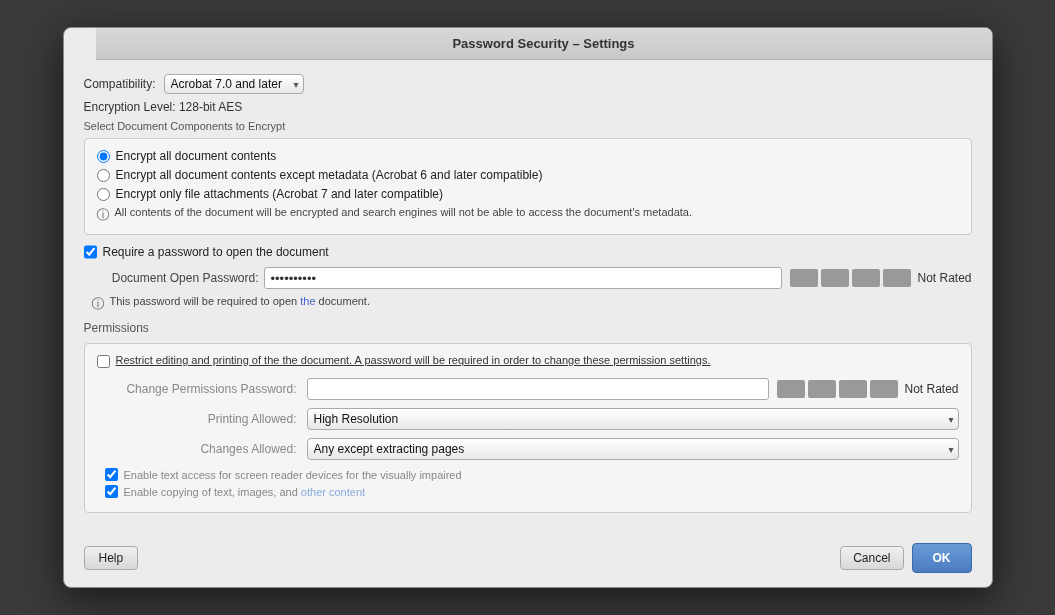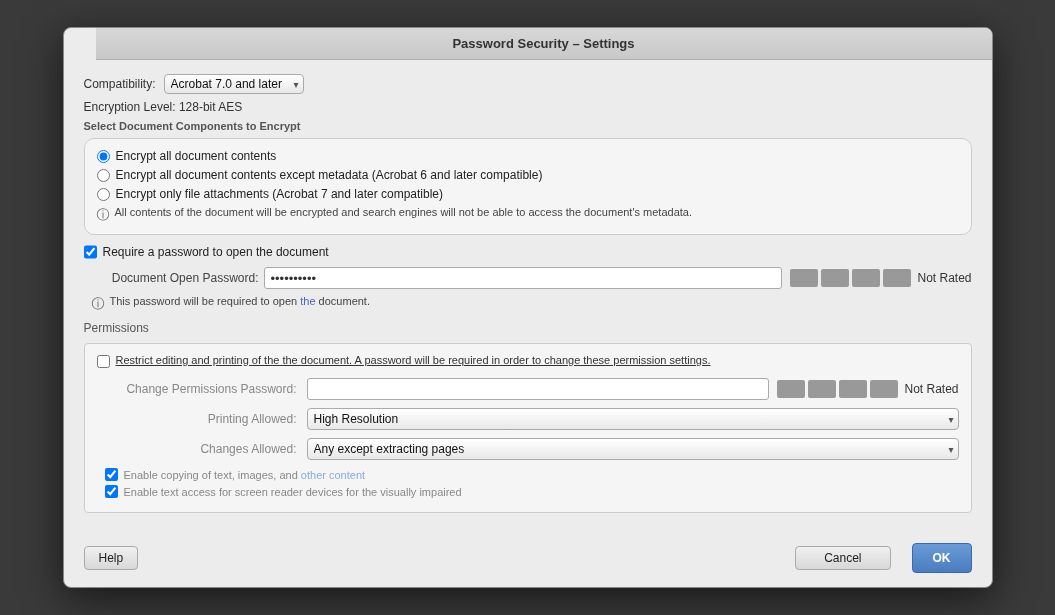--- a/index.html
+++ b/index.html
@@ -72,25 +72,24 @@
     }
     .encryption-level {
       color: #333;
       margin-bottom: 6px;
       font-size: 12px;
     }
     .section-label {
       color: #555;
       margin-bottom: 6px;
       font-size: 11px;
-      font-weight: bold;
     }
     .encrypt-box {
       border: 1px solid #ccc;
-      border-radius: 10px;
+      border-radius: 4px;
       background: #f5f5f5;
       padding: 10px 12px;
       margin-bottom: 10px;
     }
     .radio-row {
       display: flex;
       align-items: flex-start;
       margin-bottom: 5px;
     }
     .radio-row input[type=radio] {
@@ -259,25 +258,25 @@
       border-radius: 4px;
       padding: 4px 14px;
       font-size: 12px;
       cursor: pointer;
       color: #222;
     }
     .btn-cancel {
       background: linear-gradient(to bottom, #f0f0f0, #d8d8d8);
       border: 1px solid #aaa;
       border-radius: 4px;
-      padding: 4px 28px;
+      padding: 4px 12px;
       font-size: 12px;
       cursor: pointer;
       color: #222;
-      margin-right: 21px;
+      margin-right: 8px;
     }
     .btn-ok {
       background: linear-gradient(to bottom, #6a9bd8, #4a7cc0);
       border: 1px solid #3a6aaa;
       border-radius: 4px;
       padding: 7px 20px;
       font-size: 12px;
       cursor: pointer;
       color: #fff;
       font-weight: bold;
@@ -399,25 +398,25 @@
             <option>Inserting, deleting, and rotating pages</option>
             <option>Filling in form fields and signing</option>
             <option>Commenting, filling in form fields, and signing</option>
           </select>
         </div>
       </div>
 
       <div class="extra-options">
         <div class="extra-option-row">
           <input type="checkbox" checked="" style="">
-          <label>Enable copying of text, images, and <span class="blue-link" style="color:#88aadd;">other content</span></label>
+          <label>Enable text access for screen reader devices for the visually impaired</label>
         </div>
         <div class="extra-option-row">
           <input type="checkbox" checked="" style="">
-          <label>Enable text access for screen reader devices for the visually impaired</label>
+          <label>Enable copying of text, images, and <span class="blue-link" style="color:#88aadd;">other content</span></label>
         </div>
       </div>
     </div>
   </div>
 
   <div class="button-bar">
     <button class="btn-help">Help</button>
     <div class="right-buttons">
       <button class="btn-cancel">Cancel</button>
       <button class="btn-ok">OK</button>

